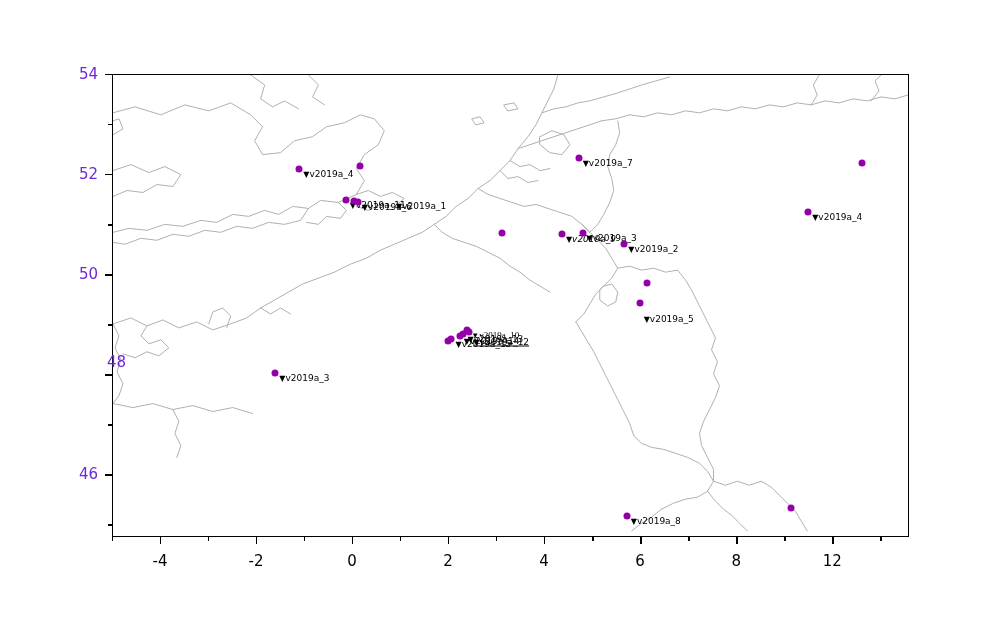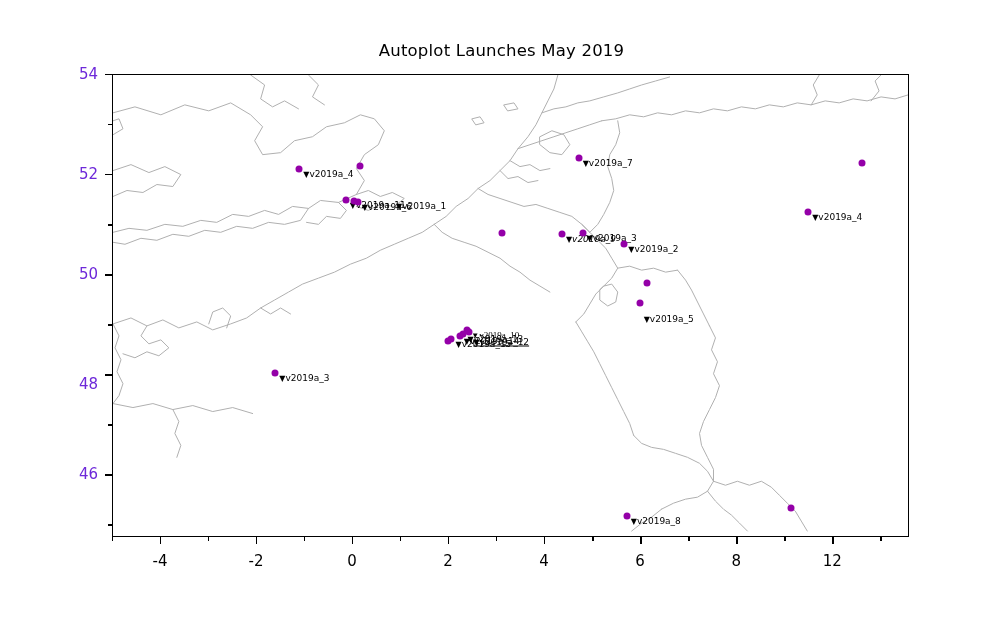--- a/index.html
+++ b/index.html
@@ -107,21 +107,20 @@
     color: #6d28d9;
     transform: translate(-100%, -50%);
     white-space: nowrap;
   }
 </style>
 </head>
 <body>
 
 <div id="figure">
 
-  <div id="chart-title">Autoplot Launches May 2019</div>
 
   <div id="plot-area">
 
     <svg id="map-layer" viewBox="0 0 797 463" preserveAspectRatio="none">
       <g fill="none" stroke="#b0b0b0" stroke-width="1" stroke-linejoin="round" stroke-linecap="round">
 
         <path d="M0 38 L22 32 L48 40 L72 30 L96 36 L118 28 L138 40 L150 52 L142 66 L150 80
                  L168 78 L182 66 L200 62 L214 52 L232 48 L248 40 L262 44 L272 56 L266 70
                  L252 80 L244 94 L252 106 L244 120 L226 128 L208 126 L196 134 L180 132
                  L166 140 L152 136 L136 142 L120 140 L104 148 L88 146 L70 152 L52 150
@@ -277,21 +276,21 @@
       <div class="tick-x minor" style="left: 304.048px;"></div>
       <div class="tick-x minor" style="left: 400.072px;"></div>
       <div class="tick-x minor" style="left: 496.096px;"></div>
       <div class="tick-x minor" style="left: 592.12px;"></div>
       <div class="tick-x minor" style="left: 688.145px;"></div>
       <div class="tick-x minor" style="left: 784.169px;"></div>
       <div class="tick-x minor" style="left: 880.193px;"></div>
       <div class="tick-y major" style="top: 474.432px;"></div>
       <div class="ticklabel-y" style="top: 474.432px;">46</div>
       <div class="tick-y major" style="top: 374.324px;"></div>
-      <div class="ticklabel-y" style="top: 384px;">48</div>
+      <div class="ticklabel-y" style="top: 362px; margin-left: 28px;">48</div>
       <div class="tick-y major" style="top: 274.216px;"></div>
       <div class="ticklabel-y" style="top: 274.216px;">50</div>
       <div class="tick-y major" style="top: 174.108px;"></div>
       <div class="ticklabel-y" style="top: 174.108px;">52</div>
       <div class="tick-y major" style="top: 74px;"></div>
       <div class="ticklabel-y" style="top: 74px;">54</div>
       <div class="tick-y minor" style="top: 524.486px;"></div>
       <div class="tick-y minor" style="top: 424.378px;"></div>
       <div class="tick-y minor" style="top: 324.27px;"></div>
       <div class="tick-y minor" style="top: 224.162px;"></div>

